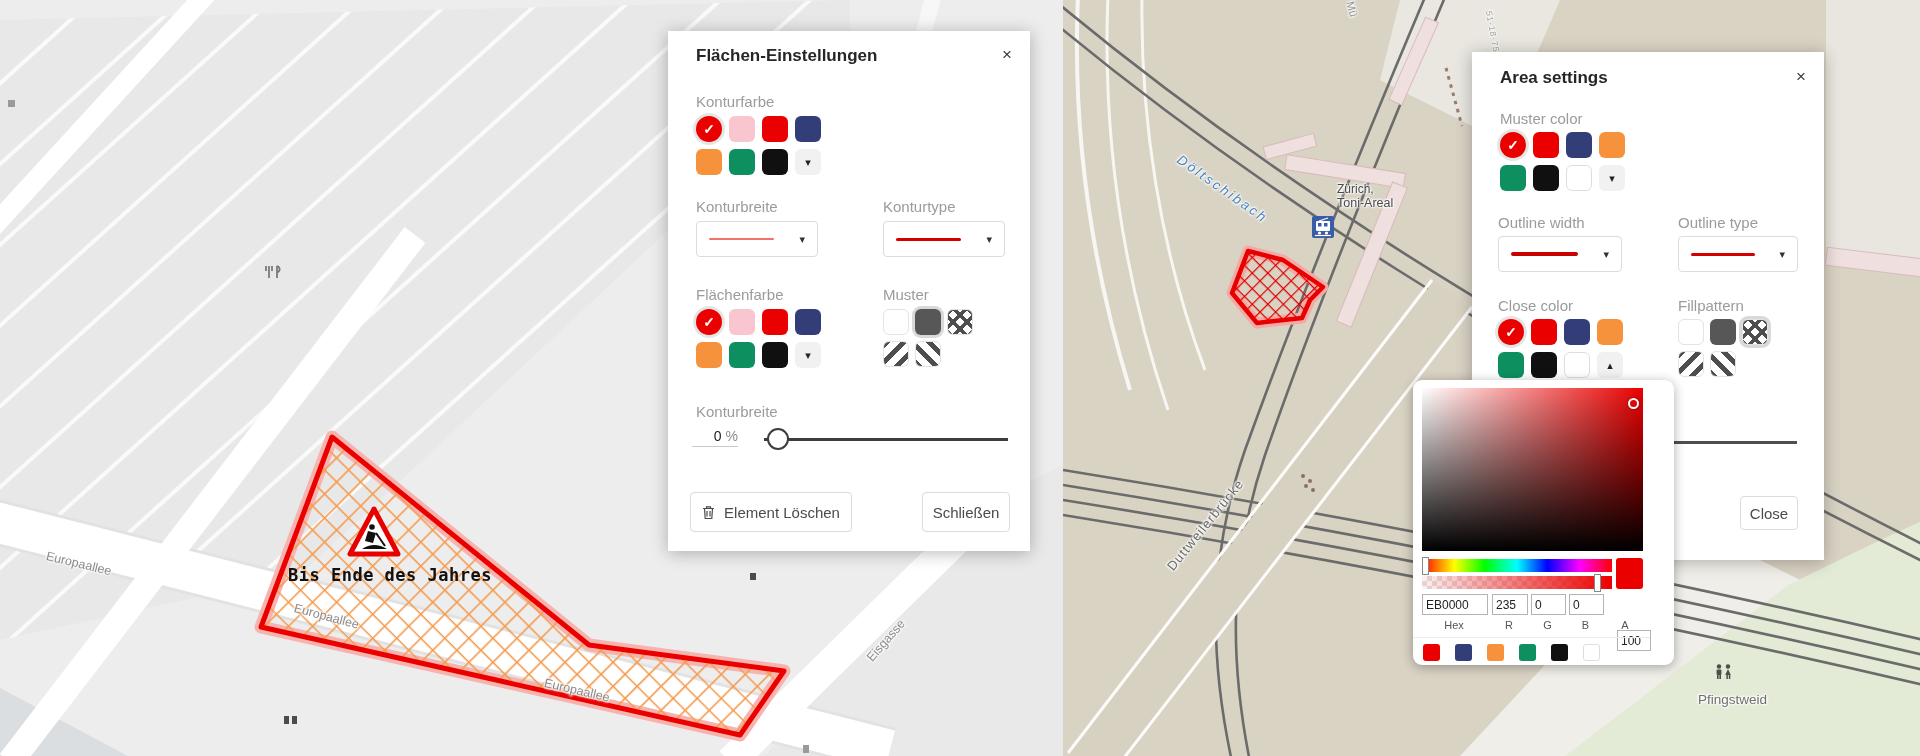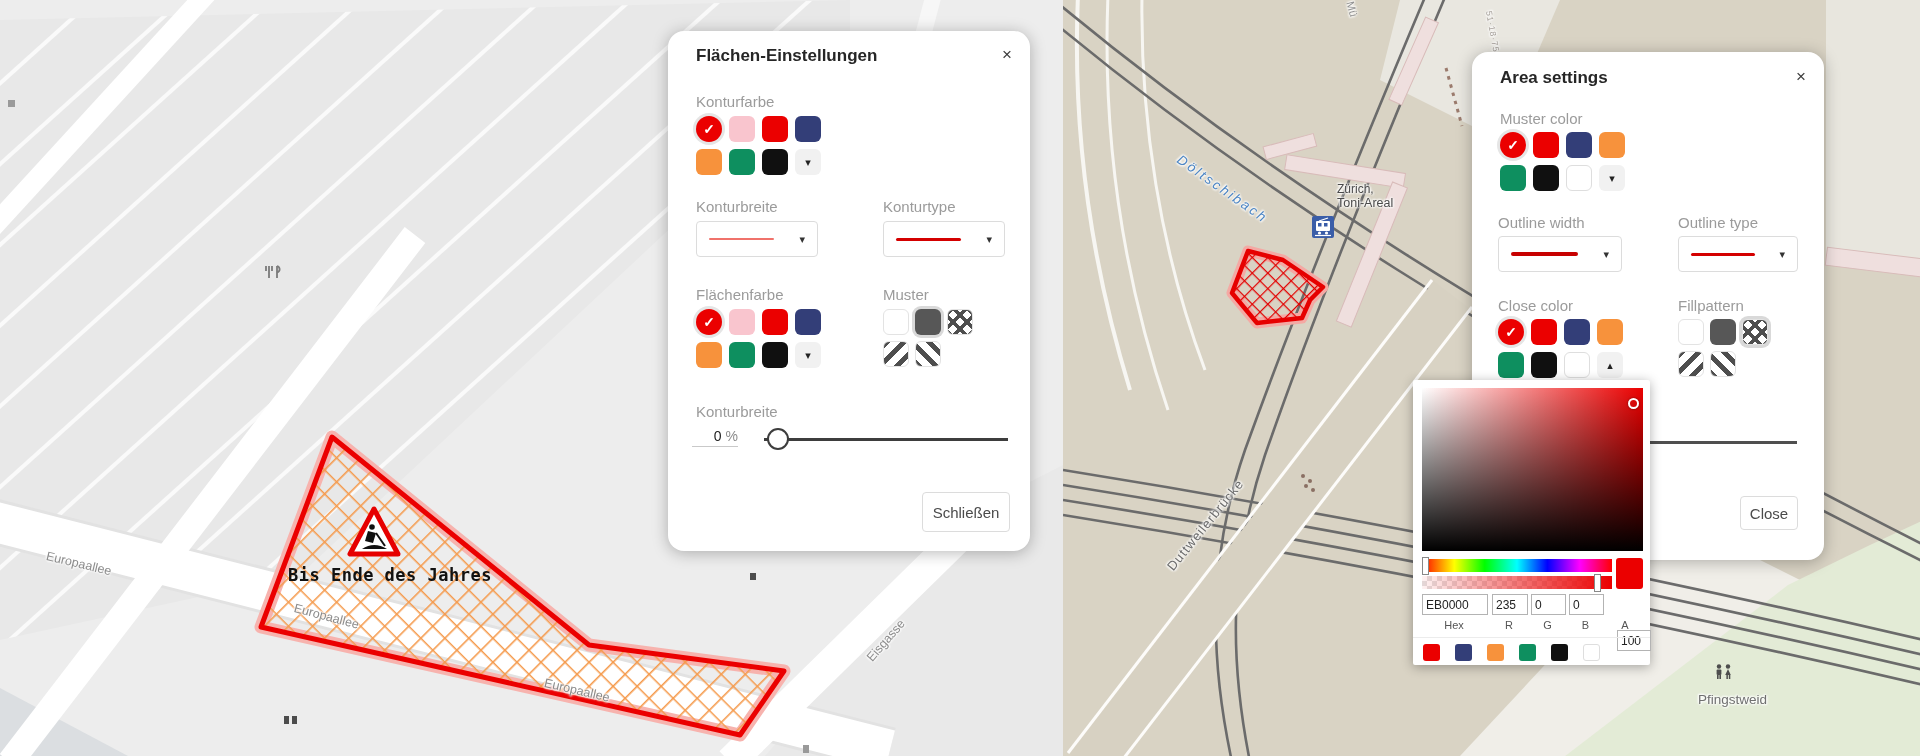--- a/index.html
+++ b/index.html
@@ -5,21 +5,21 @@
   html,body{margin:0;padding:0;background:#fff;}
   #stage{position:relative;width:1920px;height:756px;overflow:hidden;font-family:"Liberation Sans",sans-serif;}
   .map{position:absolute;top:0;height:756px;z-index:1;}
   svg{display:block;}
   
   .mlab{position:absolute;white-space:nowrap;color:#8b8b8b;font-size:12.5px;z-index:3;
         text-shadow:0 0 3px #fff,0 0 3px #fff,1px 1px 2px #fff,-1px -1px 2px #fff;}
   .annot{position:absolute;z-index:4;font-family:"DejaVu Sans Mono",monospace;font-weight:bold;
          font-size:17px;color:#111;letter-spacing:0.5px;}
   
-  .dlg{position:absolute;background:#fff;border-radius:16px;z-index:10;
+  .dlg{position:absolute;background:#fff;border-radius:0;z-index:10;
        box-shadow:0 2px 16px rgba(0,0,0,.28);}
   .ttl{position:absolute;font-size:17px;font-weight:bold;color:#262626;}
   .xbtn{position:absolute;font-size:17px;color:#3c3c3c;cursor:pointer;line-height:1;}
   .lbl{position:absolute;font-size:15px;color:#9b9b9b;}
   .swrow{position:absolute;display:flex;flex-wrap:wrap;gap:7px;width:130px;}
   .swgrid{position:absolute;display:flex;flex-wrap:wrap;gap:6px;width:92px;}
   .sw{width:26px;height:26px;border-radius:6px;box-sizing:border-box;flex:0 0 auto;}
   .sw.sel{border-radius:50%;display:flex;align-items:center;justify-content:center;
           box-shadow:0 0 0 3px rgba(110,110,110,.18);color:#fff;font-size:14px;font-weight:bold;}
   .sw.wht{border:1px solid #dedede;background:#fff;}
@@ -39,21 +39,21 @@
   .ddl{width:68%;border-radius:2px;}
   .car{color:#333;font-size:11px;}
   .btn{position:absolute;border:1px solid #dcdcdc;border-radius:4px;background:#fff;font-size:15px;
        color:#4b4b4b;display:flex;align-items:center;justify-content:center;gap:9px;box-sizing:border-box;cursor:pointer;}
   .tval{position:absolute;width:46px;text-align:right;font-size:14px;color:#222;
         border-bottom:1px solid #c9c9c9;padding-bottom:2px;}
   .track{position:absolute;height:2.5px;background:#3d3d3d;}
   .knob{position:absolute;width:22px;height:22px;border-radius:50%;background:#fff;border:2.5px solid #3d3d3d;box-sizing:border-box;}
   
   #picker{position:absolute;left:1413px;top:380px;width:237px;height:285px;background:#fff;z-index:50;
-          box-shadow:0 2px 12px rgba(0,0,0,.32);border-radius:2px;}
+          box-shadow:0 2px 12px rgba(0,0,0,.32);border-radius:9px;padding-left:24px;}
   #sv{position:absolute;left:9px;top:8px;width:221px;height:163px;
       background:linear-gradient(to bottom,rgba(0,0,0,0),#000),linear-gradient(to right,#fff,rgba(255,255,255,0)),#eb0000;}
   #svdot{position:absolute;right:4px;top:10px;width:11px;height:11px;border-radius:50%;
          border:2px solid #fff;box-shadow:0 0 2px rgba(0,0,0,.6);box-sizing:border-box;}
   #hue{position:absolute;left:9px;top:179px;width:190px;height:13px;
        background:linear-gradient(to right,#f00 0%,#ff0 17%,#0f0 33%,#0ff 50%,#00f 66%,#f0f 83%,#f00 100%);}
   #huemark{position:absolute;left:0px;top:-2px;width:5px;height:16px;background:#fff;border:1px solid #888;}
   #alpha{position:absolute;left:9px;top:196px;width:190px;height:13px;
        background-image:linear-gradient(to right,rgba(235,0,0,.05),rgba(235,0,0,1)),
          conic-gradient(#e3e3e3 25%,#fff 0 50%,#e3e3e3 0 75%,#fff 0);background-size:auto,10px 10px;}
@@ -270,20 +270,26 @@
       </div>
 
     <div class="lbl" style="left:28px;top:372px;">Konturbreite</div>
     <div class="tval" style="left:24px;top:397px;">
       <span>0</span>
       <span style="color:#8c8c8c;">%</span>
     </div>
     <div class="track" style="left:96px;top:407px;width:244px;"></div>
     <div class="knob" style="left:99px;top:397px;"></div>
 
+    <div class="btn" style="left:22px;top:461px;width:162px;height:40px;">
+      <svg width="13" height="15" viewBox="0 0 13 15">
+        <path d="M1,3.5 H12 M4.5,3.5 V1.8 H8.5 V3.5 M2.5,3.5 L3.2,13.5 H9.8 L10.5,3.5 M5,6 V11.5 M8,6 V11.5" stroke="#4b4b4b" stroke-width="1.2" fill="none"></path>
+        </svg>
+      <span>Element Löschen</span>
+    </div>
     <div class="btn" style="left:254px;top:461px;width:88px;height:40px;">
       <span>Schließen</span>
     </div>
   </div>
 
   <div class="dlg" style="left:1472px;top:52px;width:352px;height:508px;">
     <div class="ttl" style="left:28px;top:16px;">Area settings</div>
     <div class="xbtn" style="right:18px;top:16px;">×</div>
 
     <div class="lbl" style="left:28px;top:58px;">Muster color</div>

